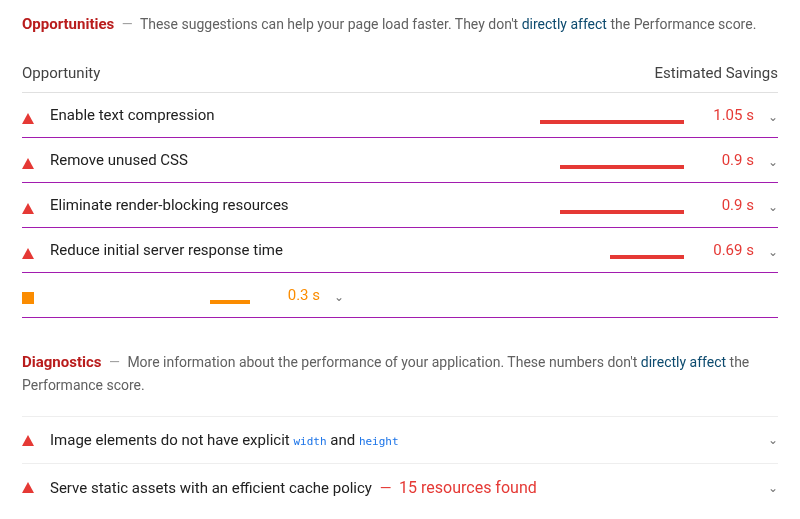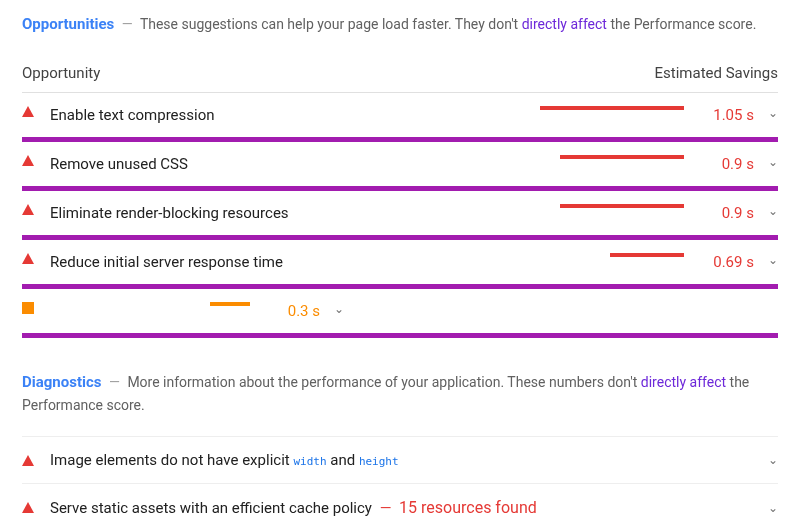--- a/index.html
+++ b/index.html
@@ -11,44 +11,44 @@
       width: 800px;
       padding: 12px 22px;
     }
     .section-header {
       color: #616161;
       line-height: 1.6;
       margin-bottom: 20px;
     }
     .section-title {
       font-weight: 700;
-      color: #3b82f6;
+      color: #b91c1c;
       font-size: 15px;
     }
     .dash {
       color: #9e9e9e;
       margin: 0 4px;
     }
     .link {
-      color: #6d28d9;
+      color: #0c4a6e;
       cursor: pointer;
     }
     .table-header {
       display: flex;
       justify-content: space-between;
       color: #424242;
       font-size: 15px;
       padding: 8px 0 10px 0;
       border-bottom: 1px solid #e0e0e0;
     }
     .row {
       display: flex;
-      align-items: flex-start;
+      align-items: flex-end;
       padding: 13px 0;
-      border-bottom: 5px solid #a21caf;
+      border-bottom: 1px solid #a21caf;
       cursor: pointer;
     }
     .tri-icon {
       width: 0; height: 0;
       border-left: 6px solid transparent;
       border-right: 6px solid transparent;
       border-bottom: 11px solid #e53935;
       margin-right: 16px;
       flex-shrink: 0;
     }

